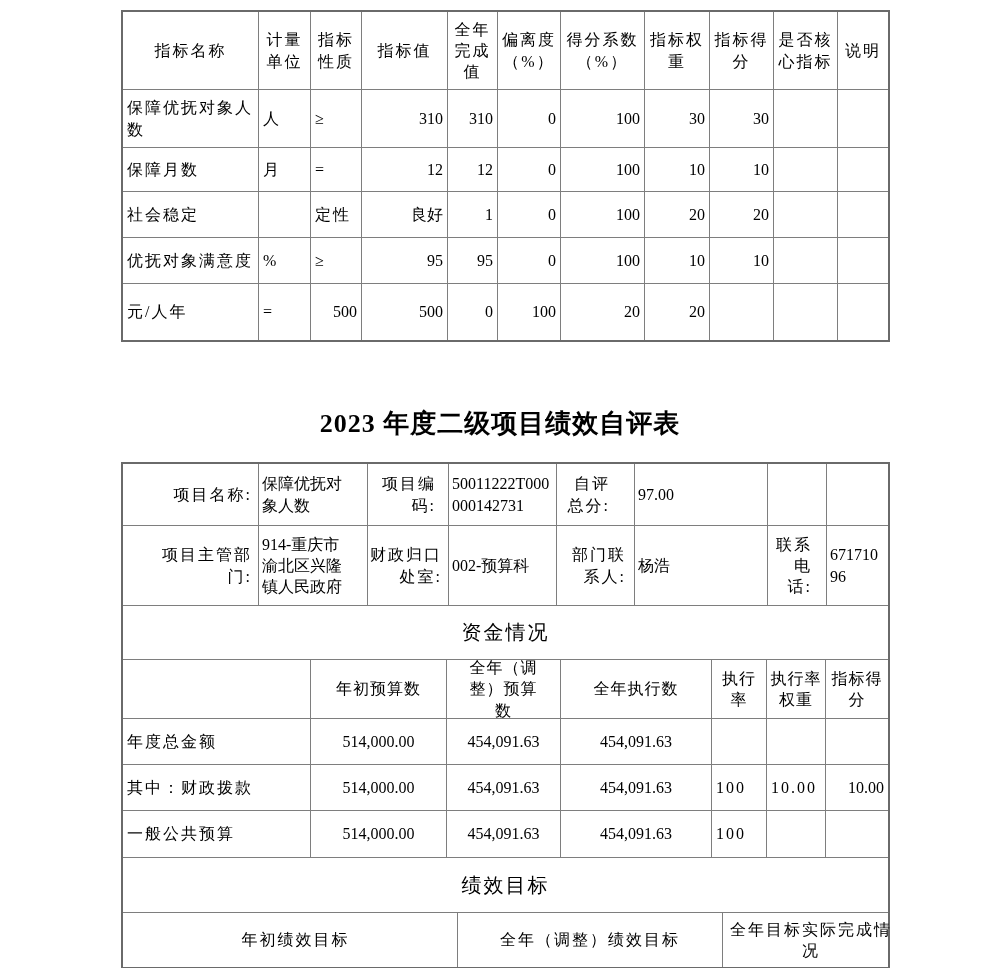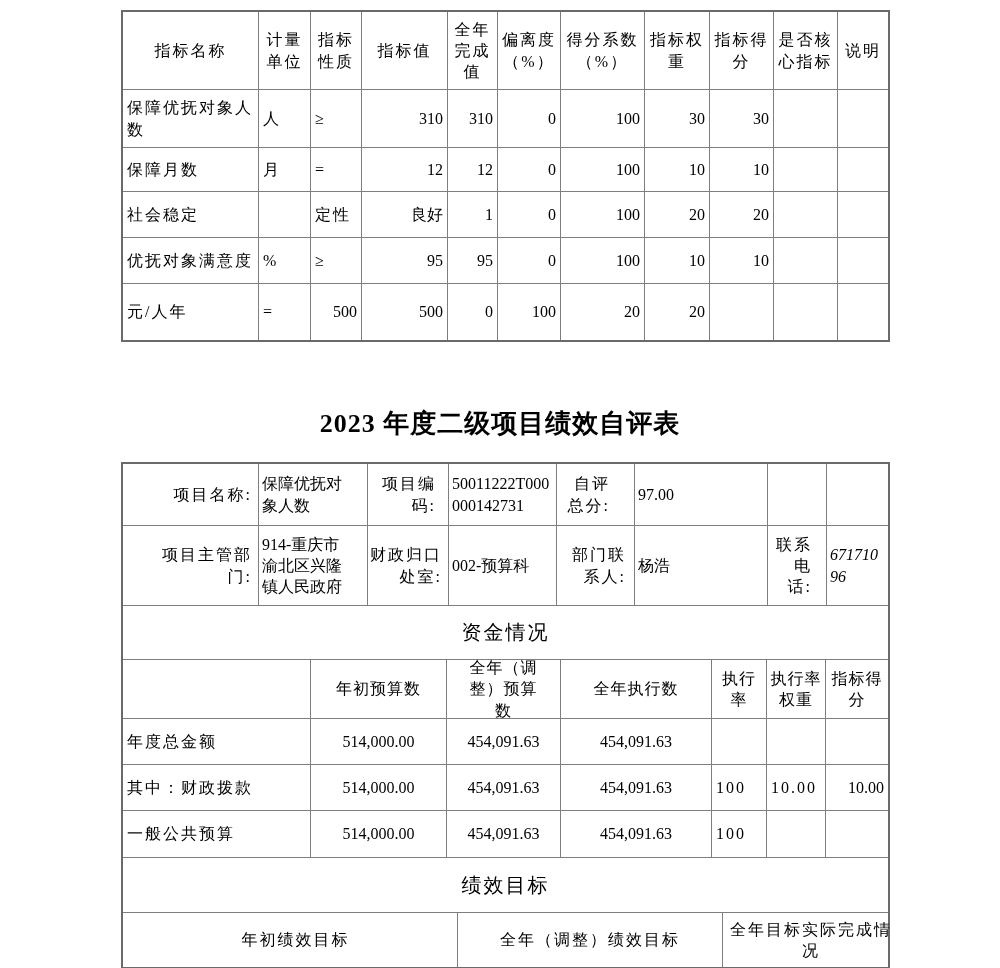--- a/index.html
+++ b/index.html
@@ -30,21 +30,21 @@
   .l   { justify-content:flex-start; text-align:left; padding-left:4px; letter-spacing:2px; }
   .r   { justify-content:flex-end; text-align:right; padding-right:4px; letter-spacing:0; }
   .c   { justify-content:center; text-align:center; letter-spacing:0; }
   .lab { justify-content:flex-end; text-align:right; letter-spacing:2px; padding:2px 6px 2px 2px; }
   .val { justify-content:flex-start; text-align:left; word-break:break-all;
          letter-spacing:0; padding:2px 2px 2px 3px; }
 
   
   #g1 > .cell:nth-child(11n) { border-right:none; }
   #g1 > .cell:nth-child(n+56) { border-bottom:none; }
-  #g-info > .cell:nth-child(8n) { border-right:none;font-style:italic; }
+  #g-info > .cell:nth-child(8n) { border-right:none; }
   #g-fund > .cell:nth-child(7n) { border-right:none; }
   #g-goal > .cell:nth-child(3n) { border-right:none; }
   #g-goal > .cell { border-bottom:none; }
 
   
   #g-info > .cell:nth-child(8n+1) { padding-left:24px; }
   #g-info > .cell:nth-child(3)    { padding-right:12px; }
   #g-info > .cell:nth-child(8n+2) { padding-right:14px; }
   #g-info > .cell:nth-child(8n+4) { padding-right:0; }
   #g-info > .cell:nth-child(5)    { padding-right:24px; }

